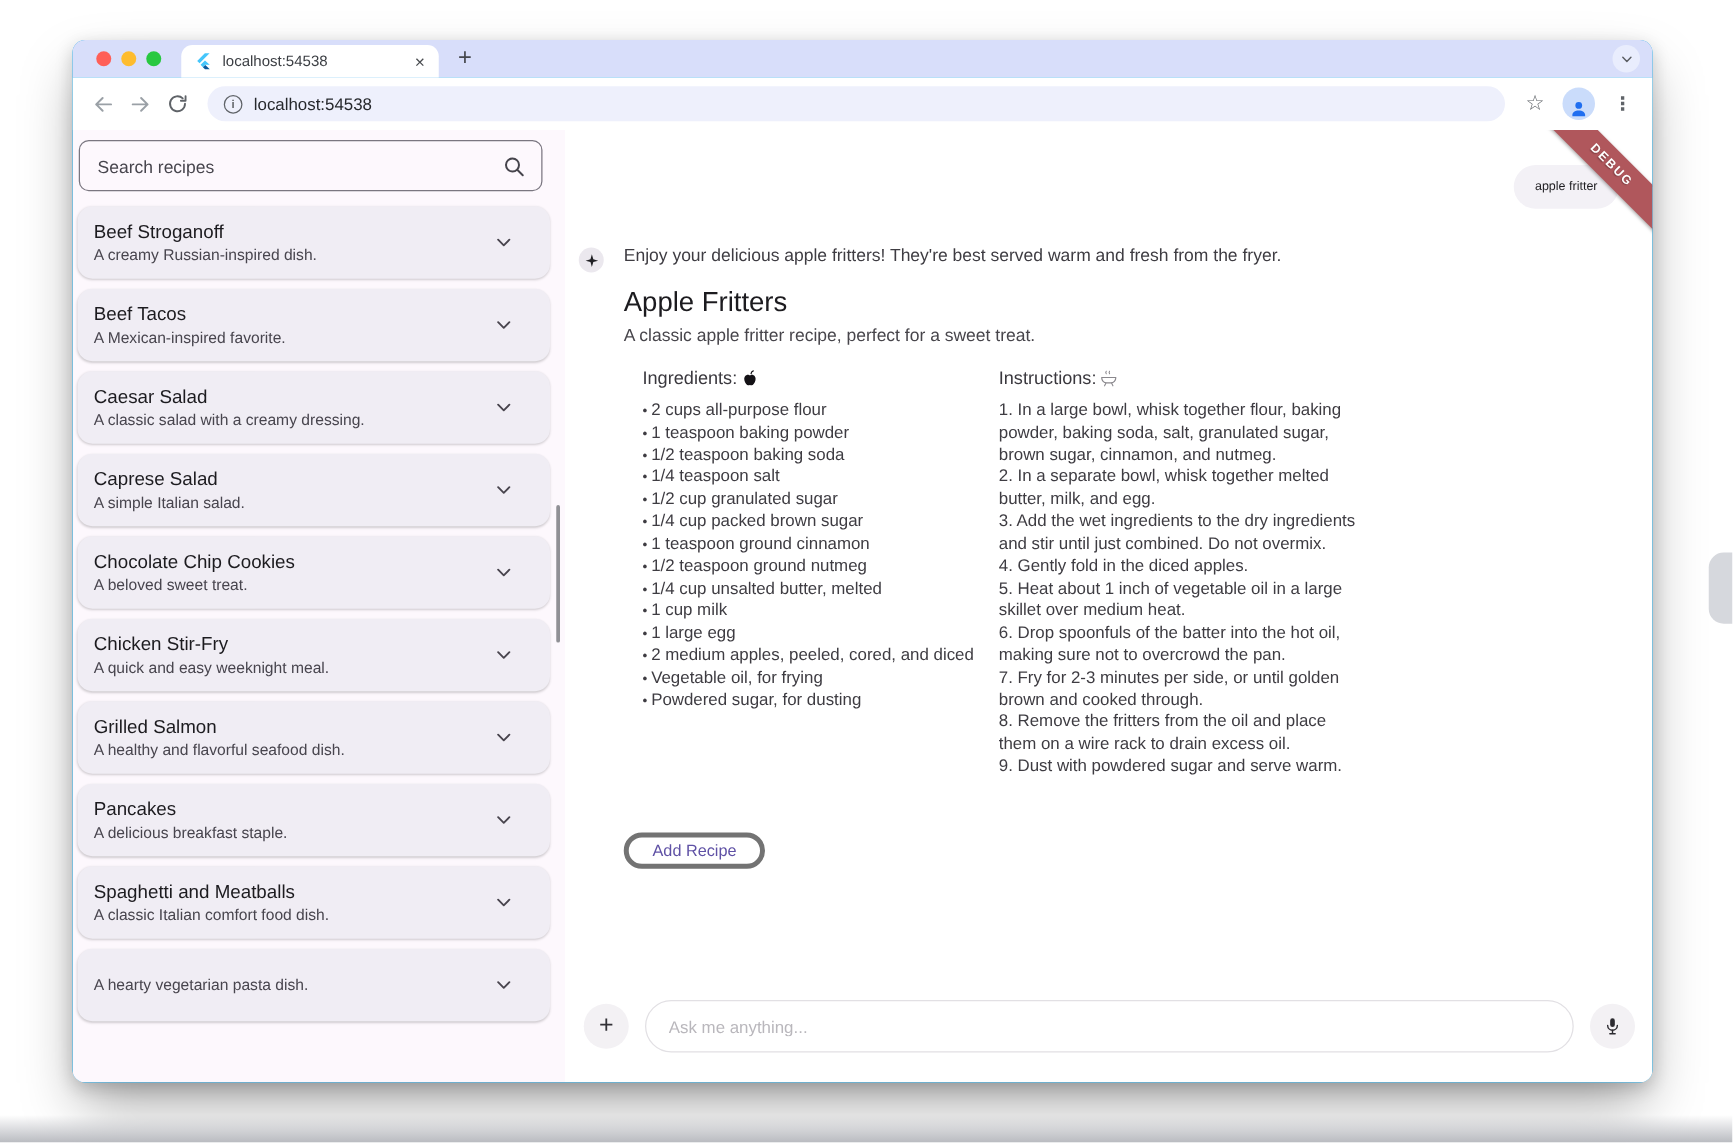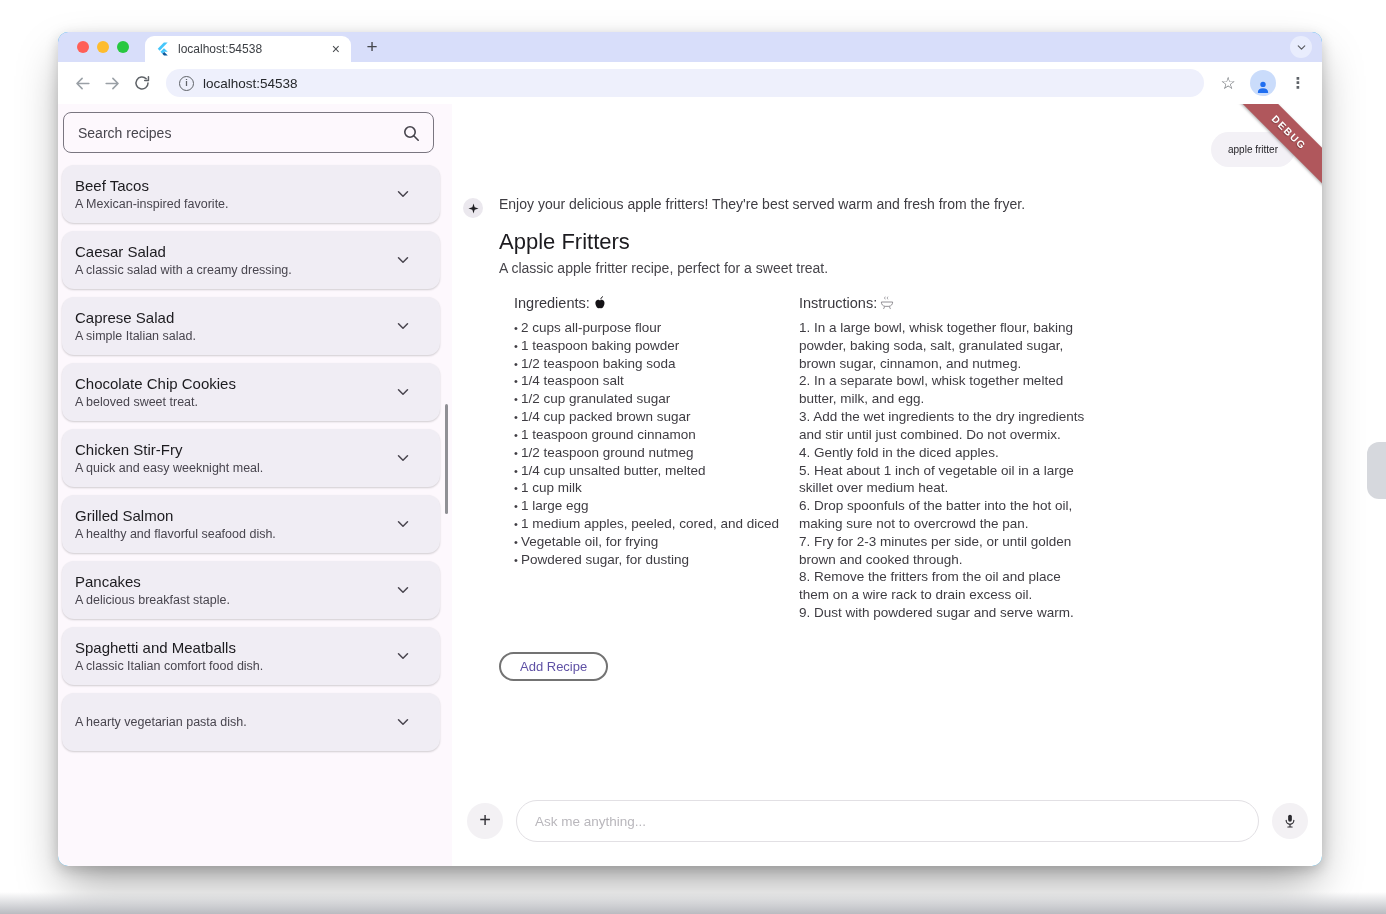--- a/index.html
+++ b/index.html
@@ -82,21 +82,21 @@
   .assist-text { font-size:14px; color:#3e3c42; margin-bottom:17px; }
   .recipe-title { font-size:22px; color:#1c1b1f; margin-bottom:5px; }
   .recipe-subtitle { font-size:14px; color:#47454b; margin-bottom:19px; }
   .cols { display:flex; gap:15px; padding-left:15px; }
   .col-head { font-size:14.5px; color:#3a383e; margin-bottom:8px; display:flex; align-items:center; gap:2px; }
   .ingredients { width:270px; flex:0 0 auto; }
   .instructions { width:292px; flex:0 0 auto; }
   .ing { font-size:13.5px; line-height:1.32; color:#3e3c42; white-space:nowrap; }
   .ing::before { content:"• "; font-size:11px; }
   .step { font-size:13.5px; line-height:1.32; color:#3e3c42; }
-  .add-recipe { margin-top:30px; height:29px; padding:0 19px; border-radius:15px; border:2px solid #737373;
+  .add-recipe { margin-top:44px; height:29px; padding:0 19px; border-radius:15px; border:4px solid #737373;
                 background:#fff; color:#5f51a5; font-size:13px; font-family:inherit; cursor:pointer; }
 
   .input-bar { position:absolute; left:15px; right:14px; bottom:24px; display:flex; align-items:center; gap:13px; }
   .round-btn { width:36px; height:36px; border-radius:50%; background:#f3f1f4; flex:0 0 auto;
                display:flex; align-items:center; justify-content:center; }
   .plus-glyph { font-size:20px; color:#323136; line-height:1; margin-top:-2px; }
   .ask-pill { flex:1; height:42px; border-radius:21px; border:1px solid #e2e0e4; background:#fff;
               display:flex; align-items:center; padding:0 18px; }
   .ask-pill input { flex:1; border:none; outline:none; background:transparent; font-size:13.5px; color:#333;
                     font-family:inherit; }
@@ -179,20 +179,31 @@
         <div class="sidebar">
           <div class="search-field">
             <input type="text" placeholder="Search recipes" style="">
             <svg width="20" height="20" viewBox="0 0 20 20">
               <circle cx="9" cy="9" r="5.2" fill="none" stroke="#46444c" stroke-width="1.6"></circle>
               <path d="M13 13l4.2 4.2" stroke="#46444c" stroke-width="1.6" stroke-linecap="round"></path>
             </svg>
           </div>
           <div class="recipe-list">
 
+              <div class="card">
+                <div class="card-text">
+                  <div class="card-title">Beef Stroganoff</div>
+                  <div class="card-desc">A creamy Russian-inspired dish.</div>
+                </div>
+                <span class="card-chevron">
+                  <svg width="18" height="18" viewBox="0 0 24 24">
+                    <path d="M6 9l6 6 6-6" fill="none" stroke="#49454e" stroke-width="2" stroke-linecap="round" stroke-linejoin="round"></path>
+                  </svg>
+                </span>
+              </div>
 
               <div class="card">
                 <div class="card-text">
                   <div class="card-title">Beef Tacos</div>
                   <div class="card-desc">A Mexican-inspired favorite.</div>
                 </div>
                 <span class="card-chevron">
                   <svg width="18" height="18" viewBox="0 0 24 24">
                     <path d="M6 9l6 6 6-6" fill="none" stroke="#49454e" stroke-width="2" stroke-linecap="round" stroke-linejoin="round"></path>
                   </svg>
@@ -327,21 +338,21 @@
                         <div class="ing">1 teaspoon baking powder</div>
                         <div class="ing">1/2 teaspoon baking soda</div>
                         <div class="ing">1/4 teaspoon salt</div>
                         <div class="ing">1/2 cup granulated sugar</div>
                         <div class="ing">1/4 cup packed brown sugar</div>
                         <div class="ing">1 teaspoon ground cinnamon</div>
                         <div class="ing">1/2 teaspoon ground nutmeg</div>
                         <div class="ing">1/4 cup unsalted butter, melted</div>
                         <div class="ing">1 cup milk</div>
                         <div class="ing">1 large egg</div>
-                        <div class="ing">1 medium apples, peeled, cored, and diced</div>
+                        <div class="ing">2 medium apples, peeled, cored, and diced</div>
                         <div class="ing">Vegetable oil, for frying</div>
                         <div class="ing">Powdered sugar, for dusting</div>
                       </div>
                   </div>
                   <div class="instructions">
                     <div class="col-head">
                       <span>Instructions:</span>
                       <svg width="16" height="16" viewBox="0 0 24 24">
                         <path d="M9 3c-.8 1-.8 2 0 3M13 3c-.8 1-.8 2 0 3" fill="none" stroke="#8a888d" stroke-width="1.3" stroke-linecap="round"></path>
                         <path d="M3.5 10.5h17c0 3.6-2.6 6.5-5.8 6.5h-5.4c-3.2 0-5.8-2.9-5.8-6.5z" fill="none" stroke="#8a888d" stroke-width="1.4" stroke-linejoin="round"></path>

